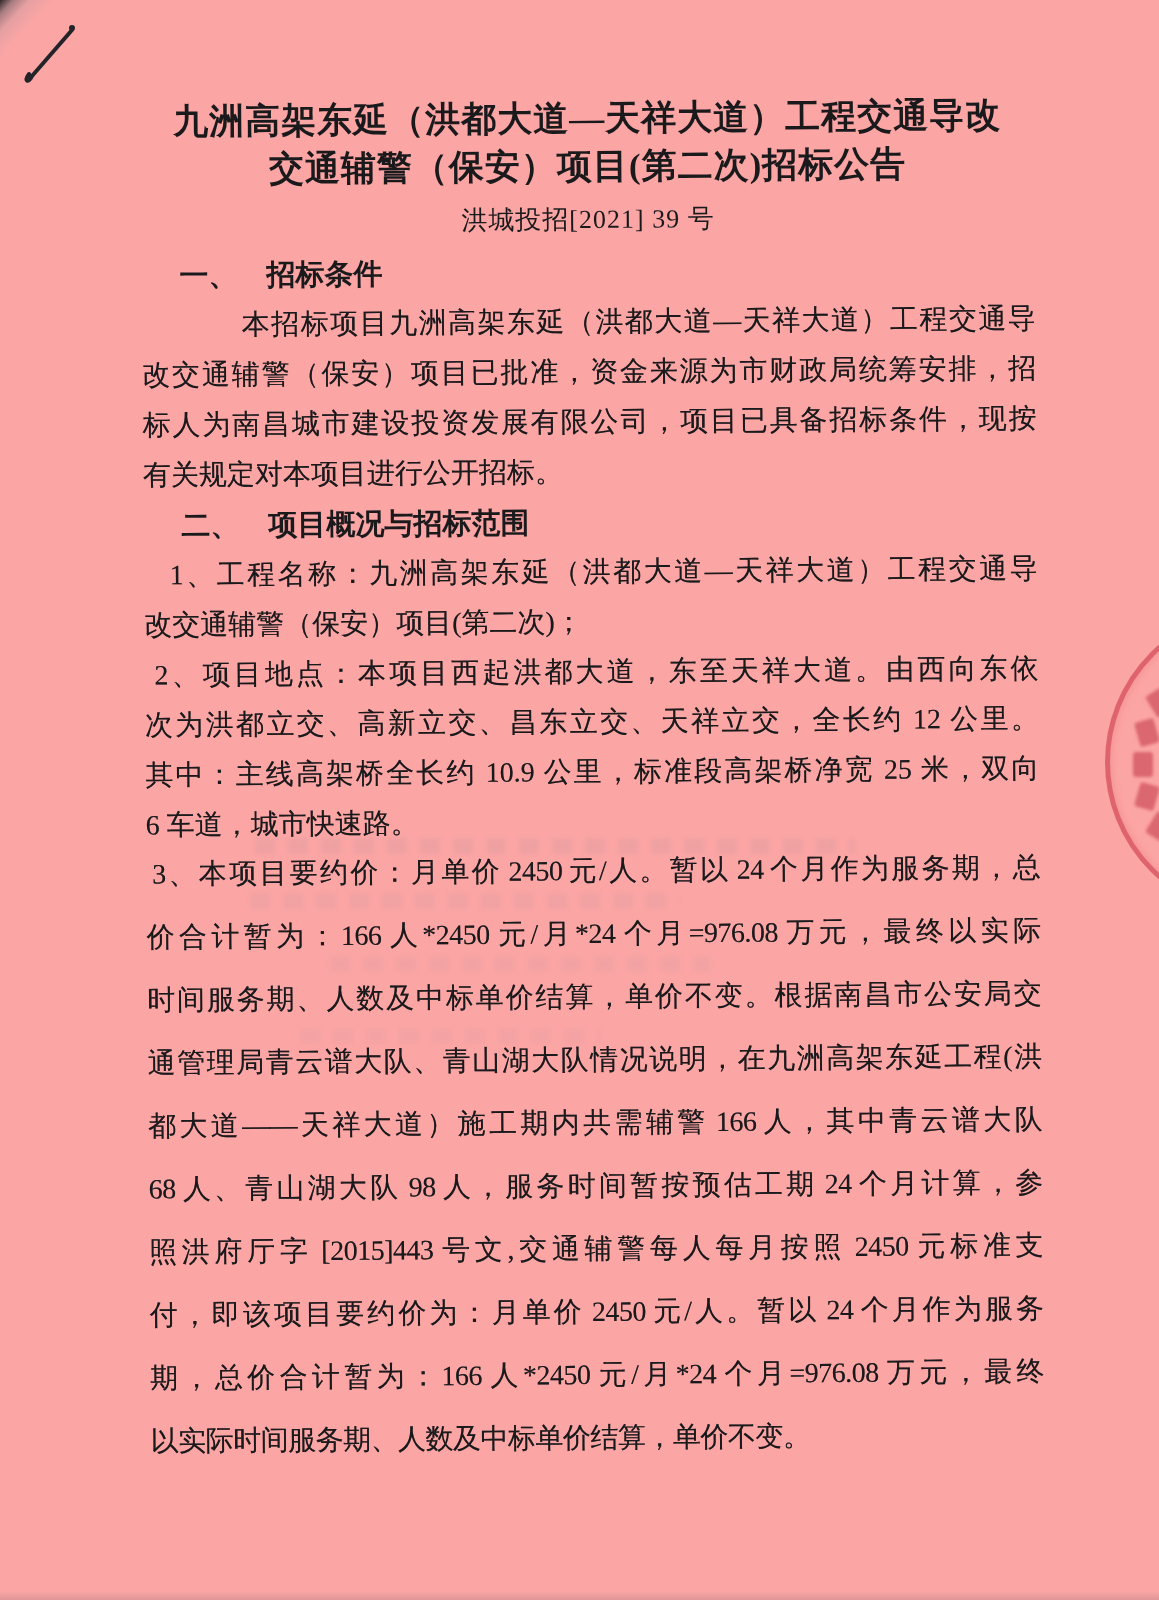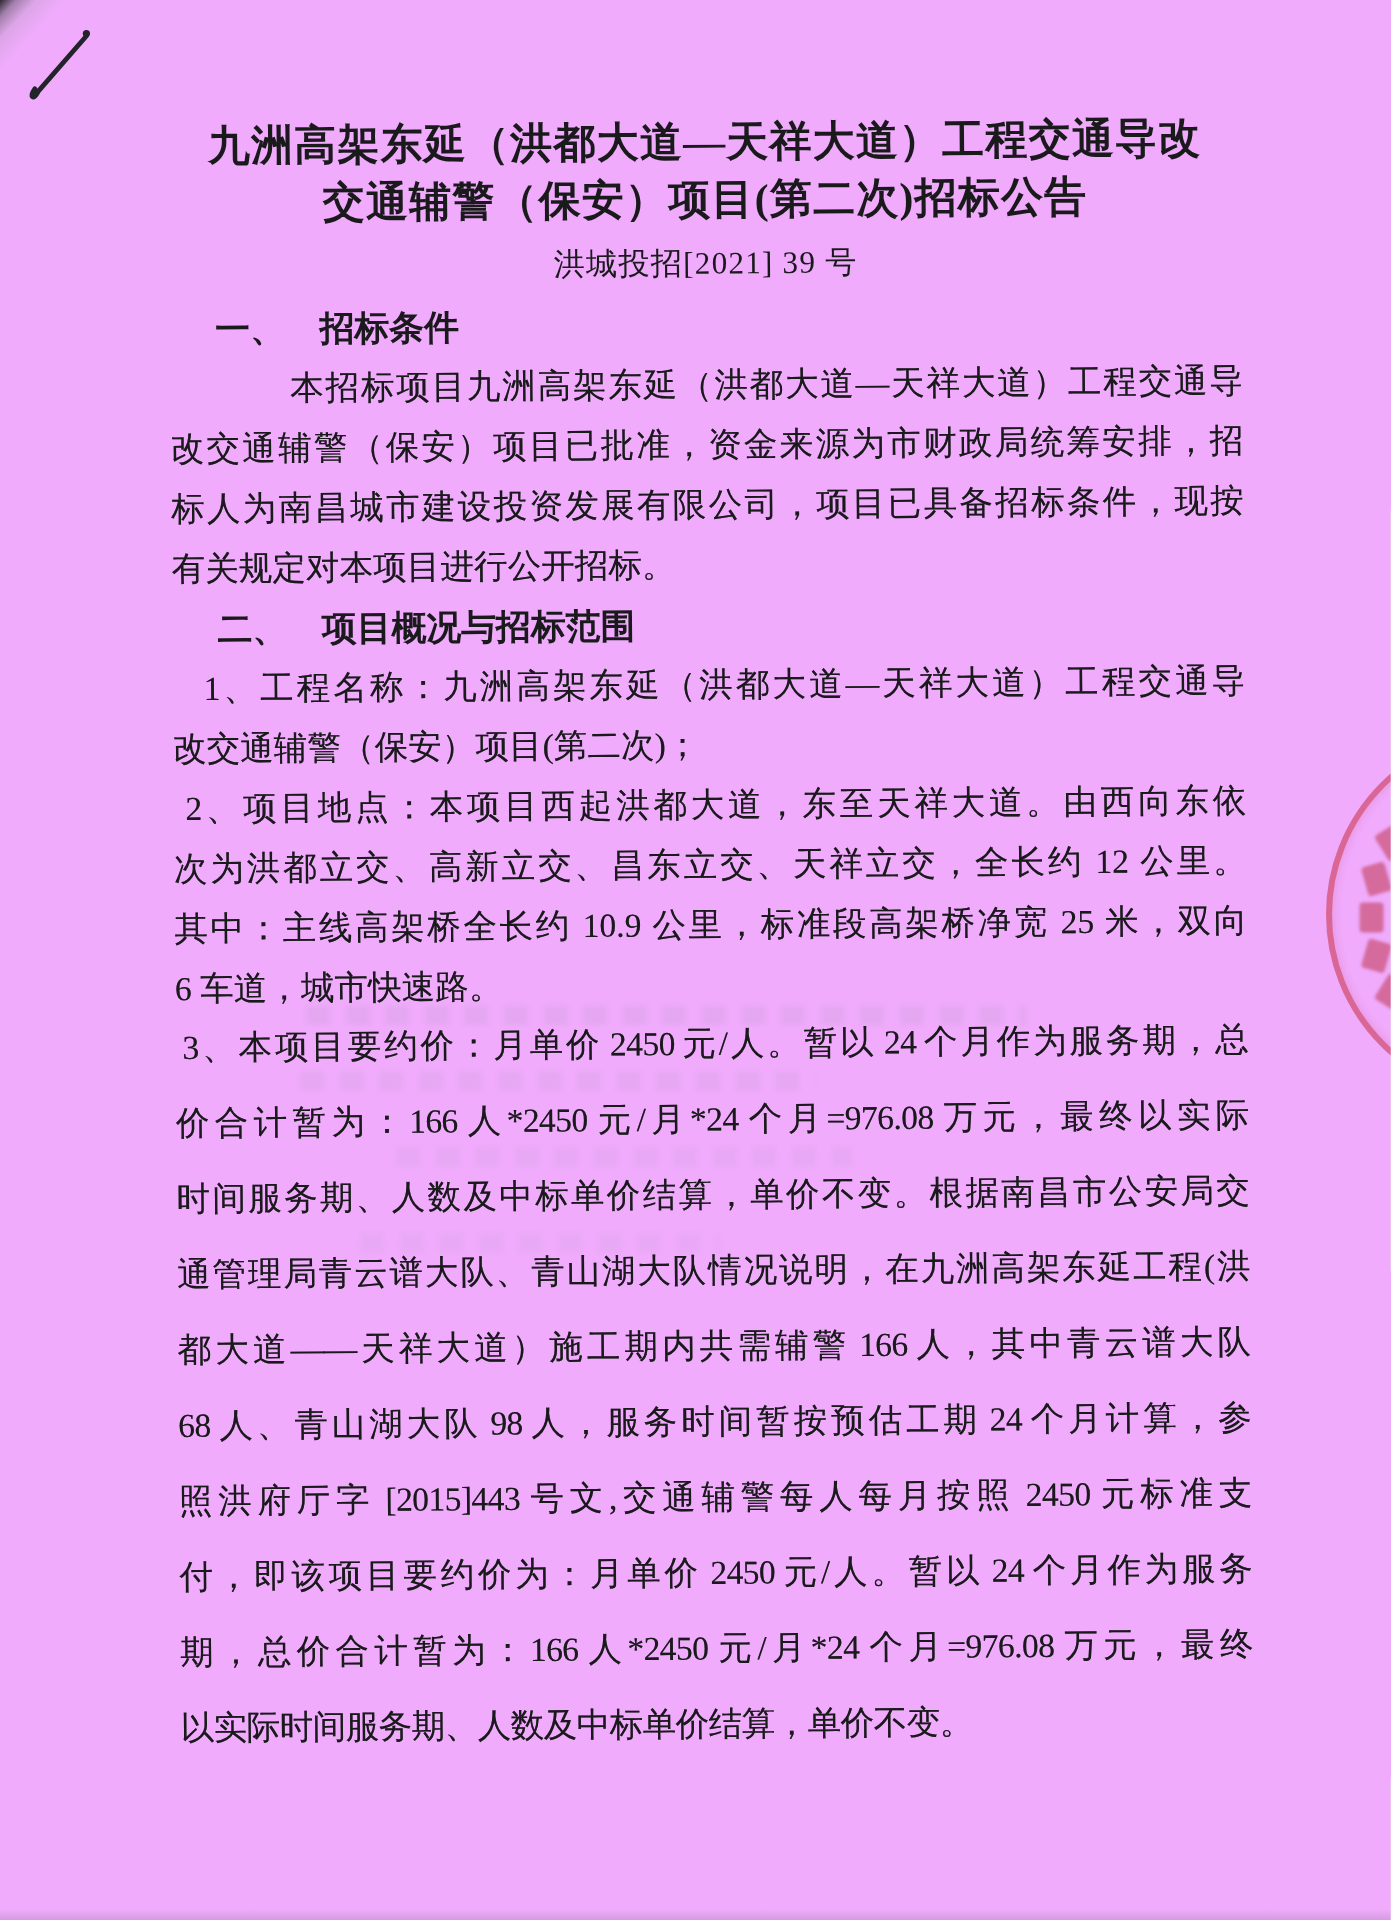--- a/index.html
+++ b/index.html
@@ -1,20 +1,20 @@
 <!DOCTYPE html>
 <html><head>
 <meta charset="utf-8">
 <style>
   html, body { margin: 0; padding: 0; background: #e9e9e7; }
   .page {
     position: relative;
     width: 1159px;
     height: 1600px;
-    background: #f0abfc;
+    background: #fca5a5;
     overflow: hidden;
     font-family: "Liberation Serif", "DejaVu Serif", serif;
     color: #1a1a1c;
   }
   .page::after {
     content: "";
     position: absolute;
     left: 0; right: 0; bottom: 0;
     height: 9px;
     background: linear-gradient(to top, rgba(70,70,80,.16), rgba(0,0,0,0));

